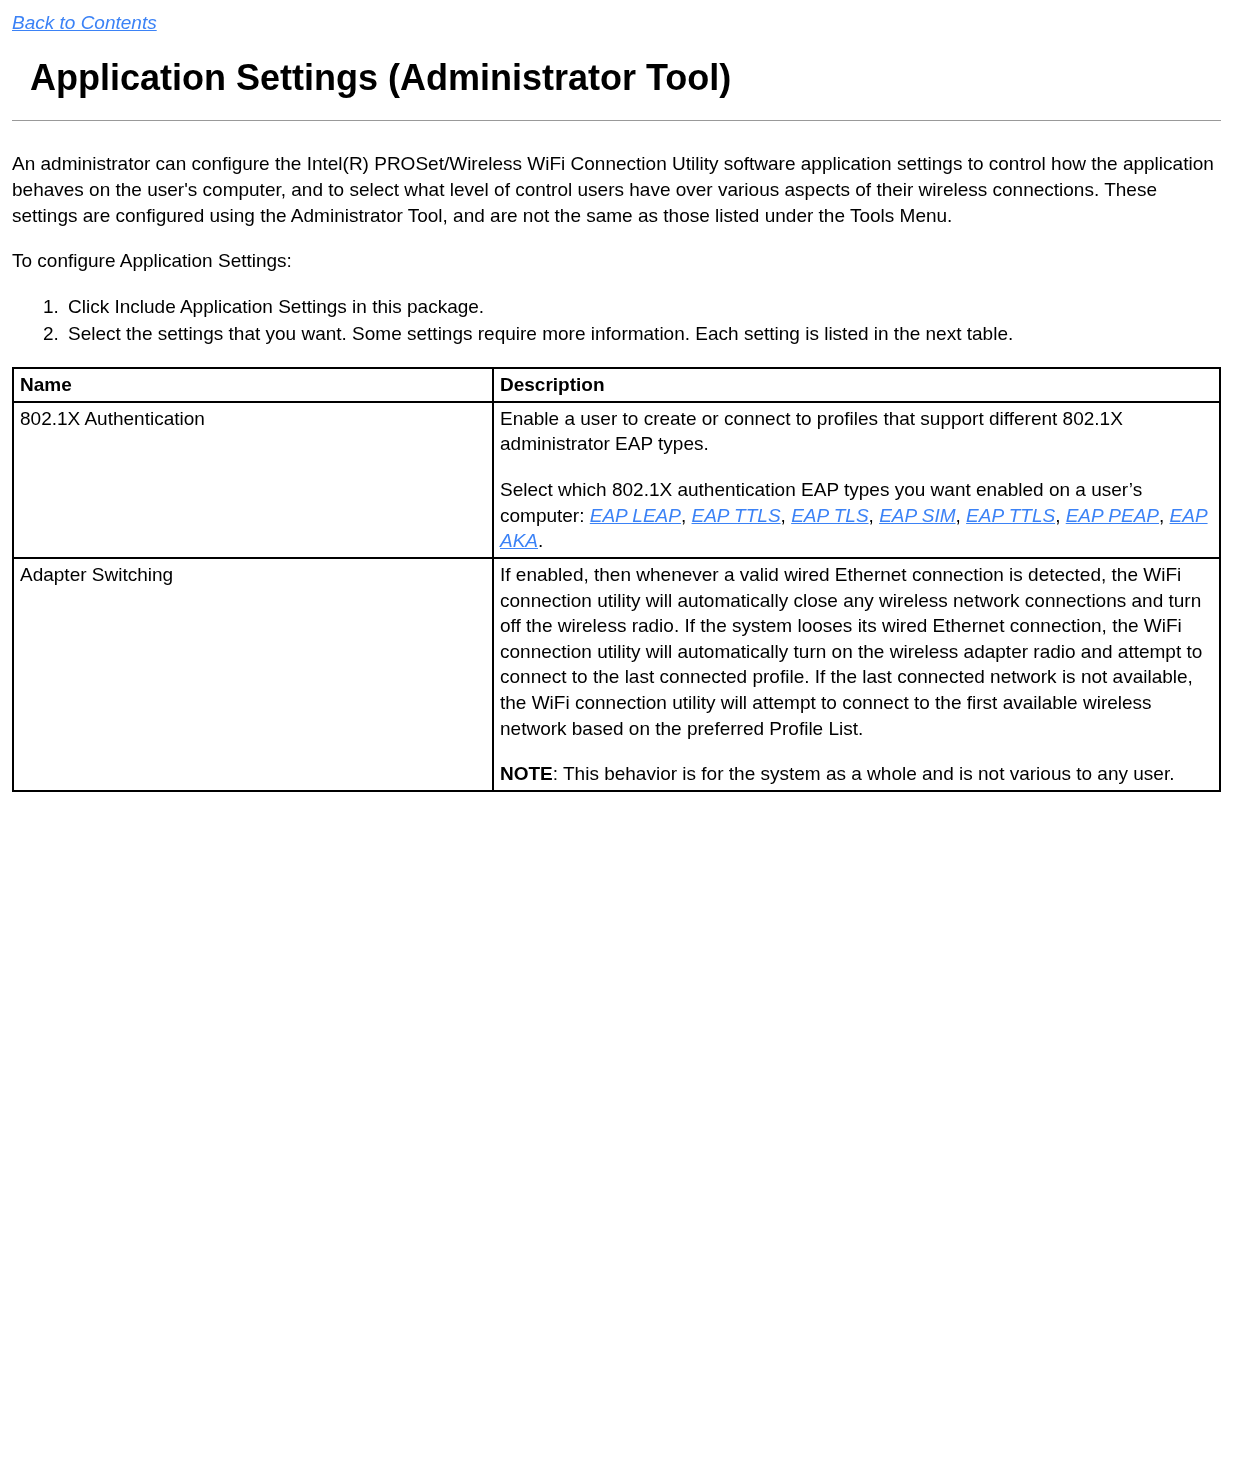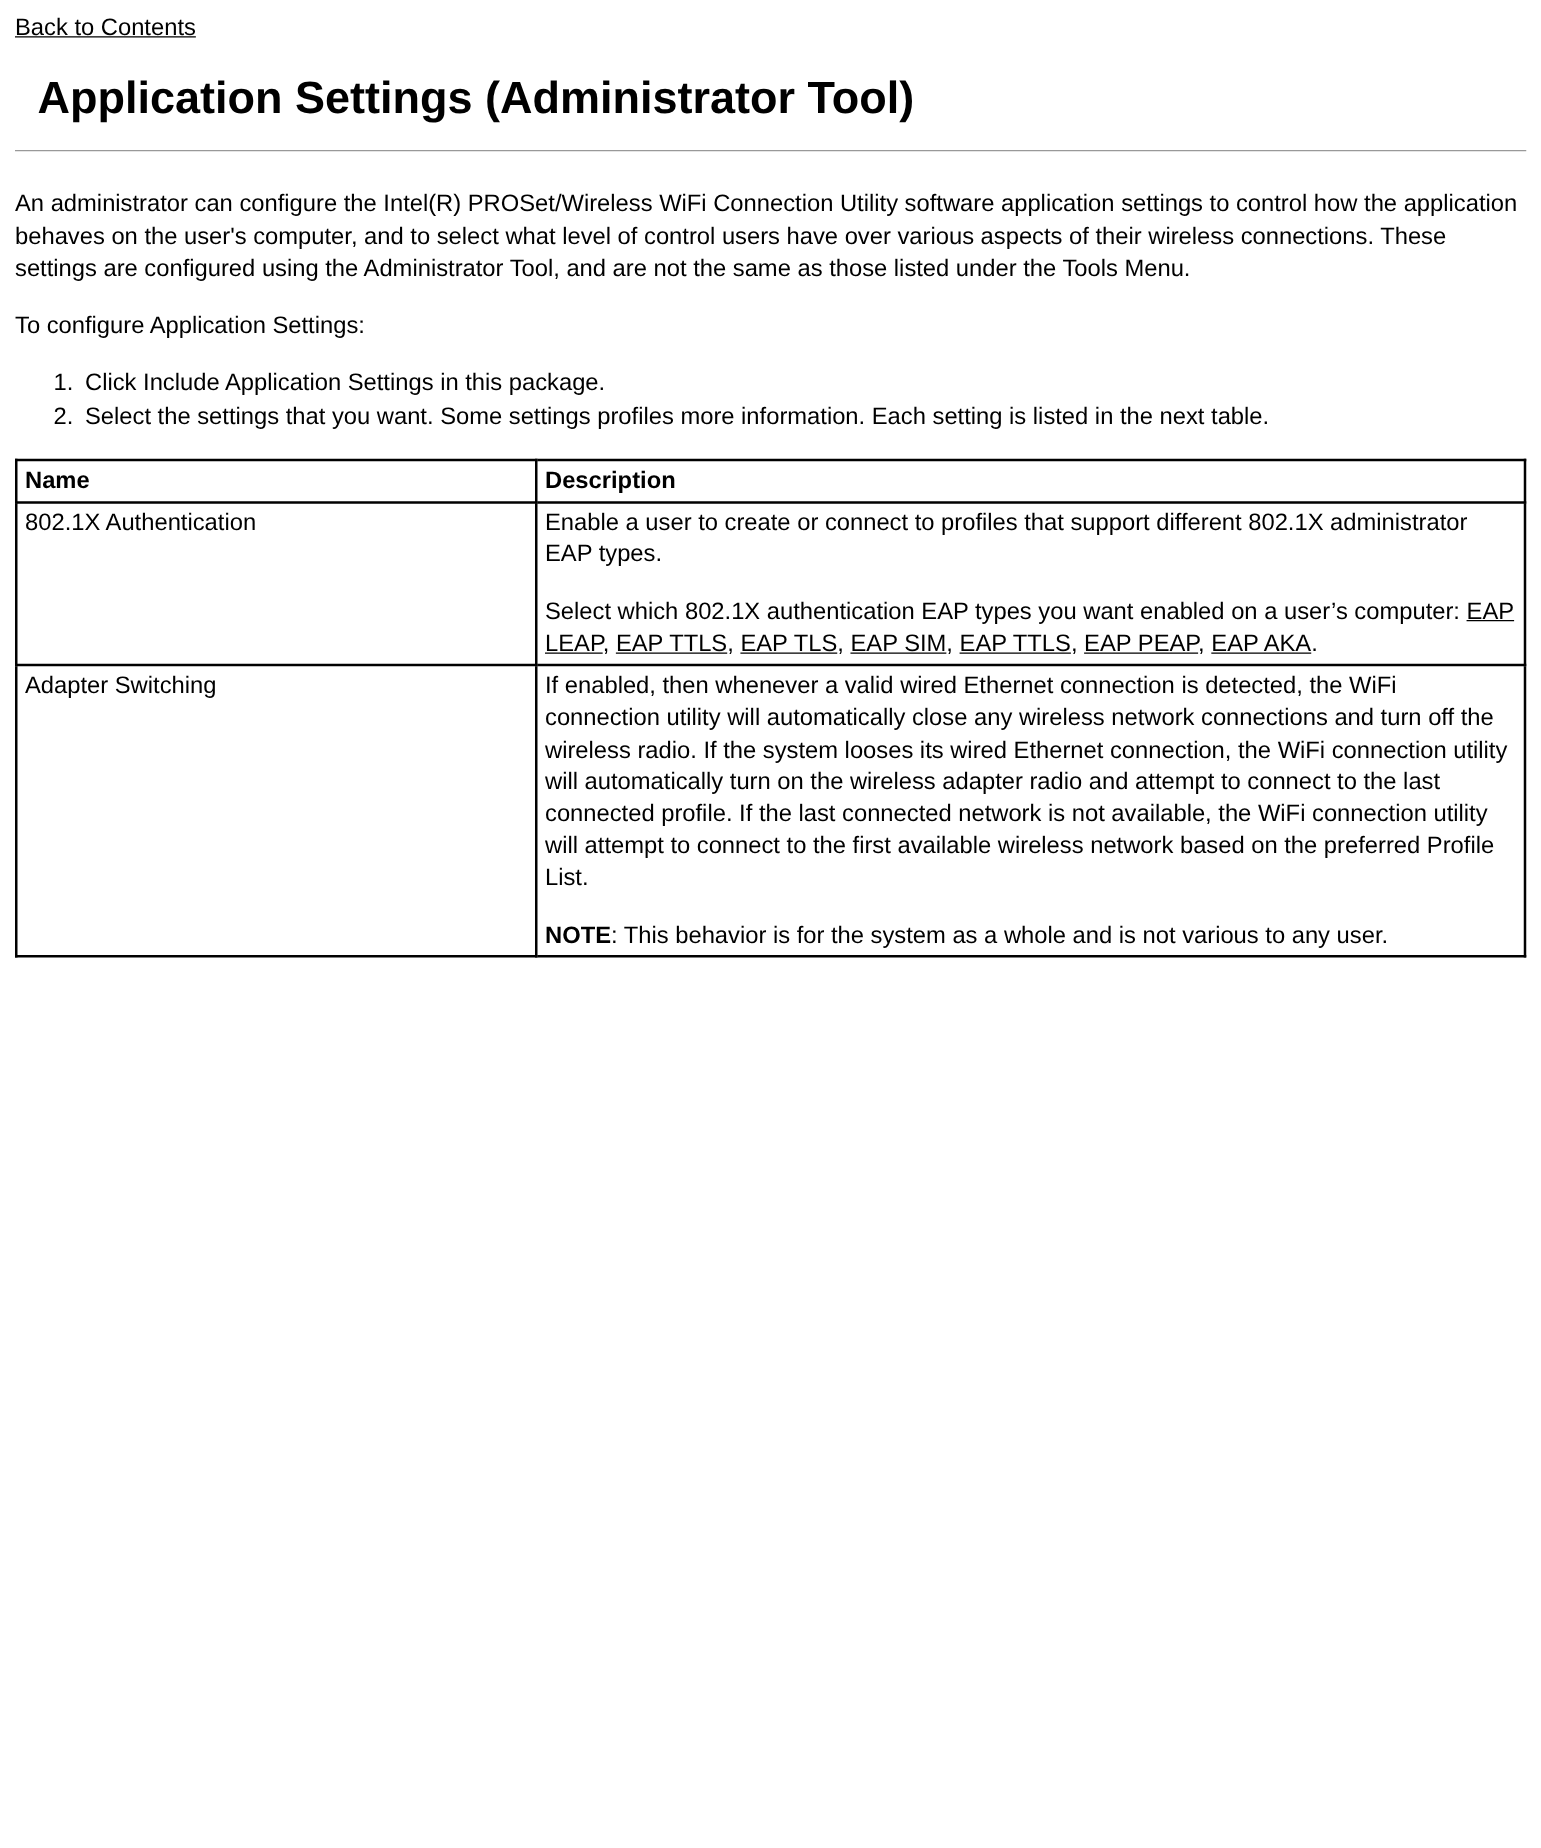--- a/index.html
+++ b/index.html
@@ -9,22 +9,23 @@
       font-family: Verdana, Geneva, sans-serif;
       font-size: 19px;
       line-height: 1.35;
       margin: 0;
       padding: 10px 12px;
       color: #000;
       background: #fff;
       width: 1233px;
     }
     a {
-      color: #000000;
+      color: #3b82f6;
       text-decoration: underline;
+      font-style: italic;
     }
     h1 {
       font-size: 36px;
       font-weight: bold;
       margin: 18px 0 14px 18px;
     }
     hr {
       border: none;
       border-top: 1px solid #999;
       margin: 18px 0 30px 0;
@@ -52,21 +53,21 @@
       border: 2px solid #000;
       padding: 3px 6px;
       text-align: left;
       vertical-align: top;
       font-size: 19px;
     }
     th {
       font-weight: bold;
     }
     .col-name {
-      width: 416px;
+      width: 480px;
     }
     .note-label {
       font-weight: bold;
     }
     .desc-block p {
       margin: 0;
     }
     .desc-block p + p {
       margin-top: 20px;
     }
@@ -83,21 +84,21 @@
 <hr>
 
 <p>An administrator can configure the Intel(R) PROSet/Wireless WiFi Connection Utility software application settings to control how the application behaves on the user's computer, and to select what level of control users have over various aspects of their wireless connections. These settings are configured using the Administrator Tool, and are not the same as those listed under the Tools Menu.</p>
 
 <p>To configure Application Settings:</p>
 
 <ol>
   <li>
     <span>Click </span><span class="bold">Include Application Settings in this package</span><span>.</span>
   </li>
-  <li>Select the settings that you want. Some settings profiles more information. Each setting is listed in the next table.</li>
+  <li>Select the settings that you want. Some settings require more information. Each setting is listed in the next table.</li>
 </ol>
 
 <table>
   <tbody>
       <tr>
     <th class="col-name">Name</th>
     <th>Description</th>
   </tr>
   <tr>
     <td class="bold">802.1X Authentication</td>

